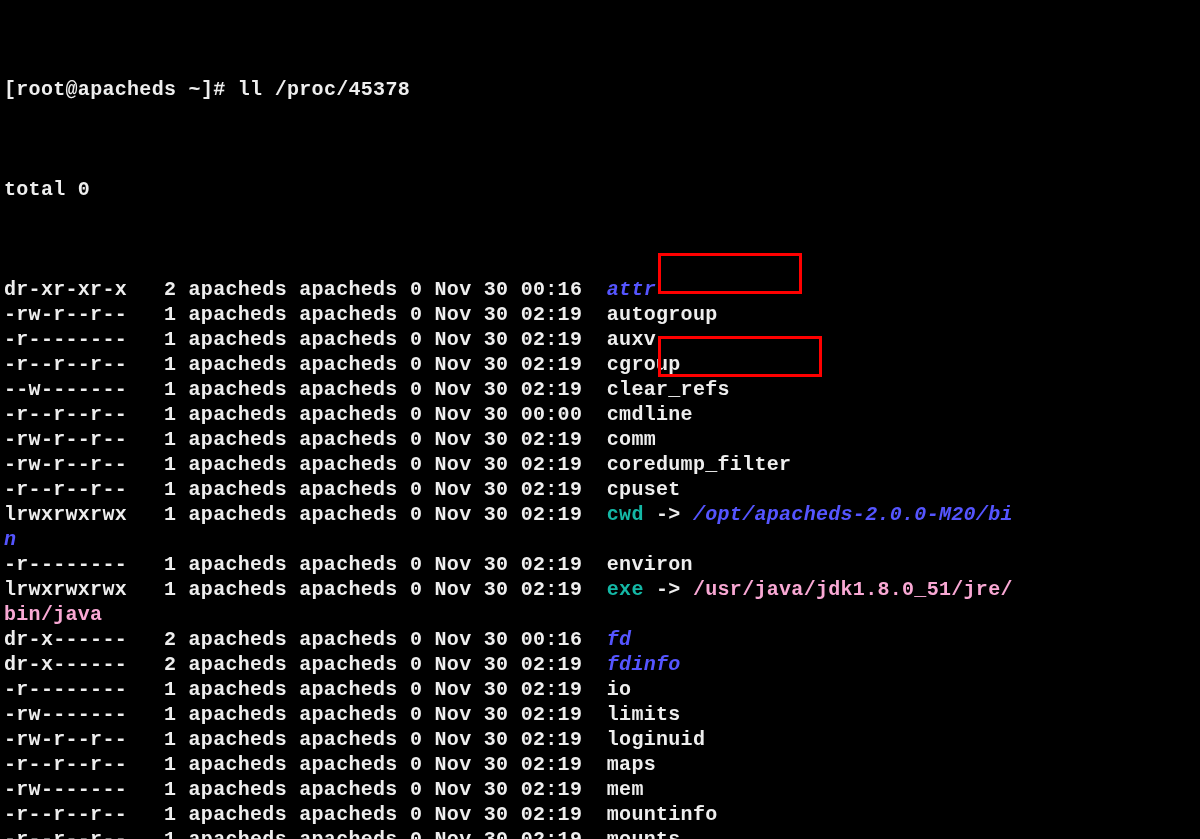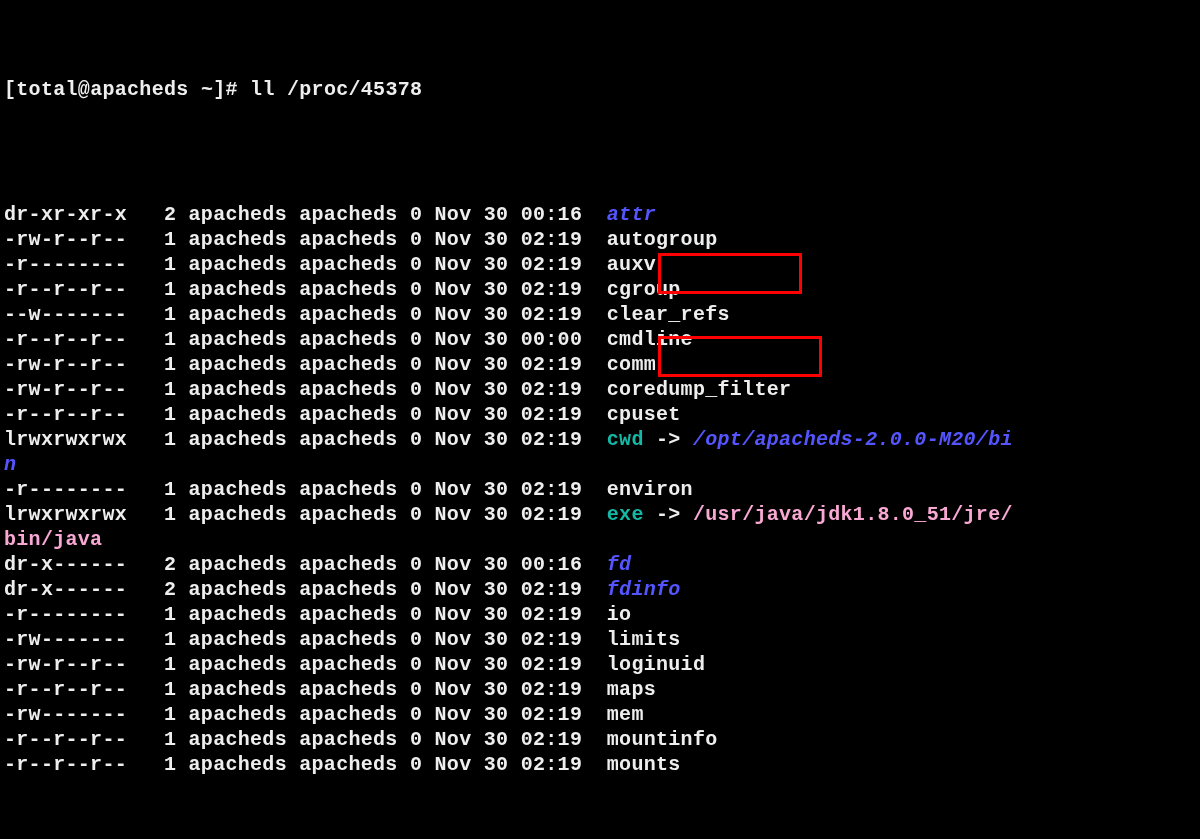--- a/index.html
+++ b/index.html
@@ -33,21 +33,22 @@
     border: 3px solid #ff0000;
     background: transparent;
     pointer-events: none;
   }
 </style>
 </head>
 <body>
 
 <div class="term">
   
-  <div class="line"><span class="c-white">[</span><span class="c-white">total</span><span class="c-white">@</span><span class="c-white">apacheds</span><span class="c-white"> </span><span class="c-white">~</span><span class="c-white">]# </span><span class="c-white">ll /proc/45378</span></div>
+  <div class="line"><span class="c-white">[</span><span class="c-white">root</span><span class="c-white">@</span><span class="c-white">apacheds</span><span class="c-white"> </span><span class="c-white">~</span><span class="c-white">]# </span><span class="c-white">ll /proc/45378</span></div>
   
+  <div class="line c-white">total 0</div>
   
   <div id="listing"><div class="line"><span class="c-white">dr-xr-xr-x   2 apacheds apacheds 0 Nov 30 00:16  </span><span class="c-blue">attr</span></div><div class="line"><span class="c-white">-rw-r--r--   1 apacheds apacheds 0 Nov 30 02:19  </span><span class="c-white">autogroup</span></div><div class="line"><span class="c-white">-r--------   1 apacheds apacheds 0 Nov 30 02:19  </span><span class="c-white">auxv</span></div><div class="line"><span class="c-white">-r--r--r--   1 apacheds apacheds 0 Nov 30 02:19  </span><span class="c-white">cgroup</span></div><div class="line"><span class="c-white">--w-------   1 apacheds apacheds 0 Nov 30 02:19  </span><span class="c-white">clear_refs</span></div><div class="line"><span class="c-white">-r--r--r--   1 apacheds apacheds 0 Nov 30 00:00  </span><span class="c-white">cmdline</span></div><div class="line"><span class="c-white">-rw-r--r--   1 apacheds apacheds 0 Nov 30 02:19  </span><span class="c-white">comm</span></div><div class="line"><span class="c-white">-rw-r--r--   1 apacheds apacheds 0 Nov 30 02:19  </span><span class="c-white">coredump_filter</span></div><div class="line"><span class="c-white">-r--r--r--   1 apacheds apacheds 0 Nov 30 02:19  </span><span class="c-white">cpuset</span></div><div class="line"><span class="c-white">lrwxrwxrwx   1 apacheds apacheds 0 Nov 30 02:19  </span><span class="c-cyan">cwd</span><span class="c-white"> -&gt; </span><span class="c-blue">/opt/apacheds-2.0.0-M20/bi</span></div><div class="line"><span class="c-blue">n</span></div><div class="line"><span class="c-white">-r--------   1 apacheds apacheds 0 Nov 30 02:19  </span><span class="c-white">environ</span></div><div class="line"><span class="c-white">lrwxrwxrwx   1 apacheds apacheds 0 Nov 30 02:19  </span><span class="c-cyan">exe</span><span class="c-white"> -&gt; </span><span class="c-green">/usr/java/jdk1.8.0_51/jre/</span></div><div class="line"><span class="c-green">bin/java</span></div><div class="line"><span class="c-white">dr-x------   2 apacheds apacheds 0 Nov 30 00:16  </span><span class="c-blue">fd</span></div><div class="line"><span class="c-white">dr-x------   2 apacheds apacheds 0 Nov 30 02:19  </span><span class="c-blue">fdinfo</span></div><div class="line"><span class="c-white">-r--------   1 apacheds apacheds 0 Nov 30 02:19  </span><span class="c-white">io</span></div><div class="line"><span class="c-white">-rw-------   1 apacheds apacheds 0 Nov 30 02:19  </span><span class="c-white">limits</span></div><div class="line"><span class="c-white">-rw-r--r--   1 apacheds apacheds 0 Nov 30 02:19  </span><span class="c-white">loginuid</span></div><div class="line"><span class="c-white">-r--r--r--   1 apacheds apacheds 0 Nov 30 02:19  </span><span class="c-white">maps</span></div><div class="line"><span class="c-white">-rw-------   1 apacheds apacheds 0 Nov 30 02:19  </span><span class="c-white">mem</span></div><div class="line"><span class="c-white">-r--r--r--   1 apacheds apacheds 0 Nov 30 02:19  </span><span class="c-white">mountinfo</span></div><div class="line"><span class="c-white">-r--r--r--   1 apacheds apacheds 0 Nov 30 02:19  </span><span class="c-white">mounts</span></div></div>
 
   
   <div class="hl" id="hl-0" style="top: 253px; left: 658px; width: 138px; height: 35px;"></div>
   <div class="hl" id="hl-1" style="top: 336px; left: 658px; width: 158px; height: 35px;"></div>
 </div>
 
 </body></html>

